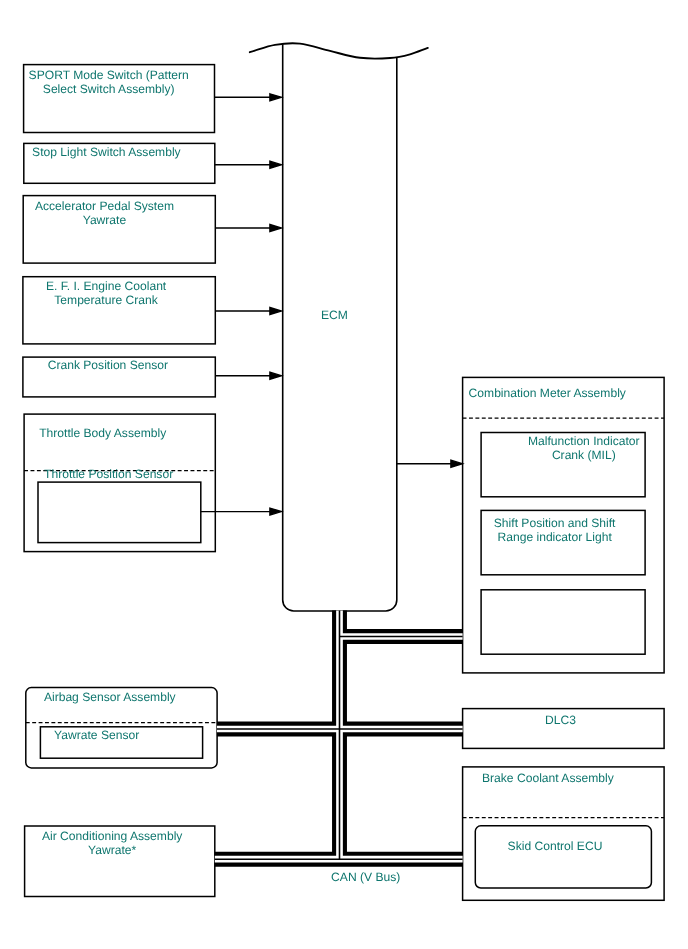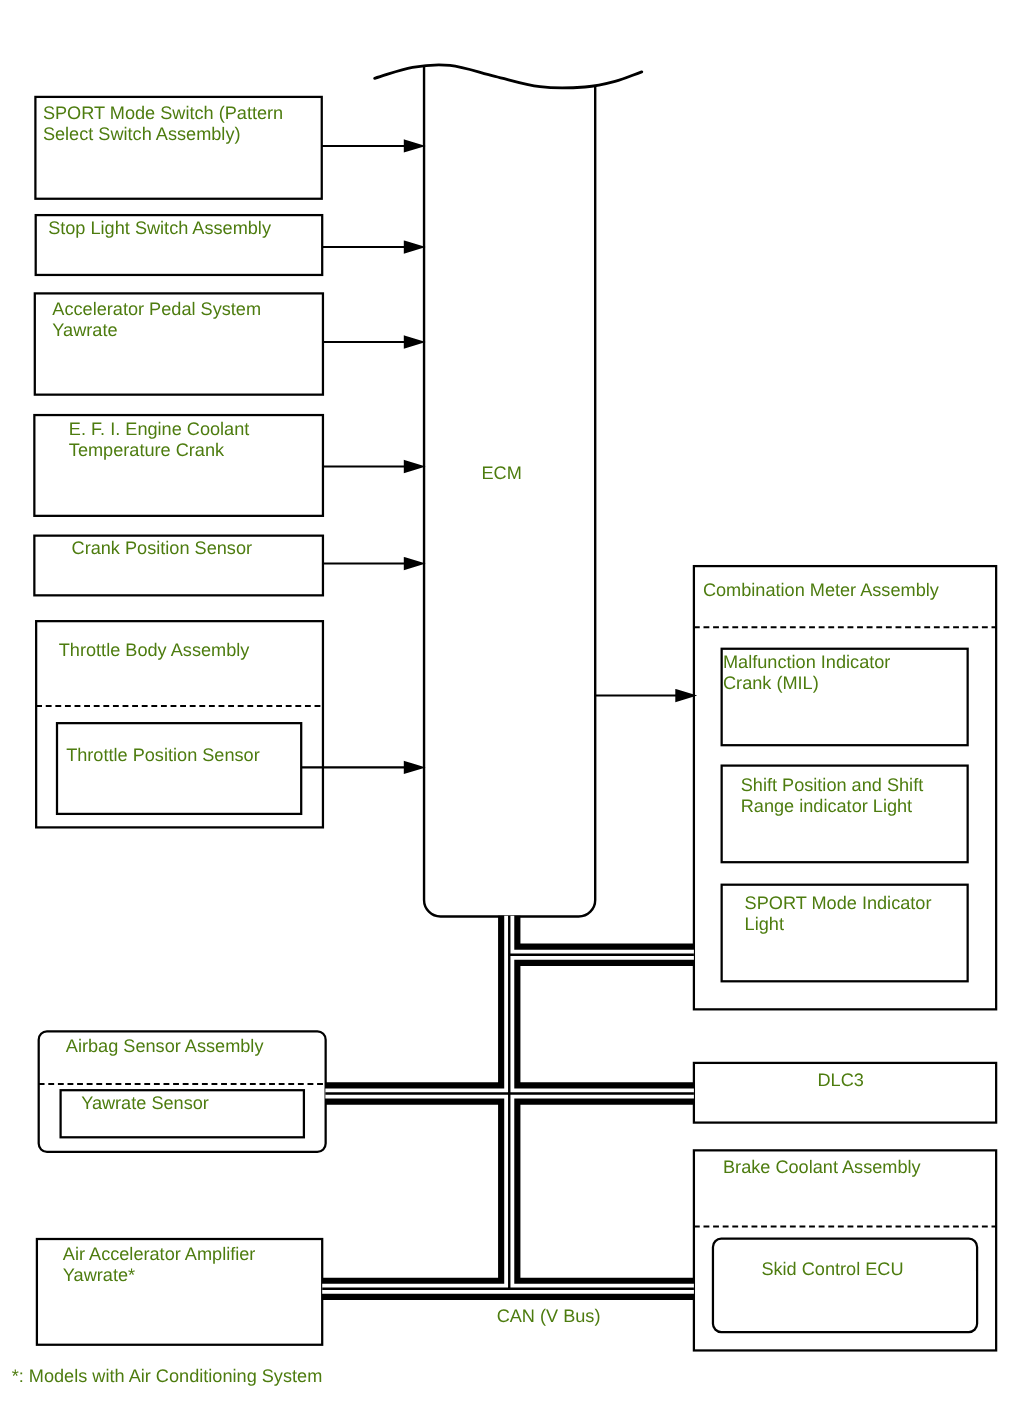--- a/index.html
+++ b/index.html
@@ -1,19 +1,19 @@
 <!DOCTYPE html>
 <html><head>
 <meta charset="utf-8">
 <title>Engine Control System Block Diagram</title>
 <style>
 html,body{margin:0;padding:0;background:#fff;-webkit-font-smoothing:antialiased;text-rendering:geometricPrecision;}
 #page{position:relative;width:688px;height:949px;background:#fff;
       font-family:"Liberation Sans",sans-serif;overflow:hidden;}
-.txt{position:absolute;font-size:12.1px;line-height:13.8px;color:#4d7c0f;white-space:pre;}
+.txt{position:absolute;font-size:12.1px;line-height:13.8px;color:#0f766e;white-space:pre;text-align:center;}
 svg.layer{position:absolute;left:0;top:0;width:688px;height:949px;}
 </style>
 </head>
 <body>
 
 <div id="page">
 
 <svg class="layer" viewBox="0 0 688 949">
   <g fill="none" stroke="#000" stroke-width="1.5">
 
@@ -71,33 +71,31 @@
     <use href="#busnet" stroke="#000" stroke-width="1.6"></use>
   </g>
 </svg>
 
 <div class="txt" style="left:28.6px;top:69.1px"><span>SPORT Mode Switch (Pattern</span><br><span>Select Switch Assembly)</span></div>
 <div class="txt" style="left:32.1px;top:145.6px"><span>Stop Light Switch Assembly</span></div>
 <div class="txt" style="left:34.9px;top:200.0px"><span>Accelerator Pedal System</span><br><span>Yawrate</span></div>
 <div class="txt" style="left:45.9px;top:279.8px"><span>E. F. I. Engine Coolant</span><br><span>Temperature Crank</span></div>
 <div class="txt" style="left:47.7px;top:359.1px"><span>Crank Position Sensor</span></div>
 <div class="txt" style="left:39.2px;top:426.7px"><span>Throttle Body Assembly</span></div>
-<div class="txt" style="left:44.1px;top:497px"><span>Throttle Position Sensor</span></div>
+<div class="txt" style="left:44.1px;top:468px"><span>Throttle Position Sensor</span></div>
 
 <div class="txt" style="left:321.0px;top:309.1px"><span>ECM</span></div>
 
 <div class="txt" style="left:468.6px;top:387px"><span>Combination Meter Assembly</span></div>
-<div class="txt" style="left:482px;top:435.1px"><span>Malfunction Indicator</span><br><span>Crank (MIL)</span></div>
+<div class="txt" style="left:528px;top:435.1px"><span>Malfunction Indicator</span><br><span>Crank (MIL)</span></div>
 <div class="txt" style="left:493.8px;top:516.8px"><span>Shift Position and Shift</span><br><span>Range indicator Light</span></div>
-<div class="txt" style="left:496.4px;top:595.9px"><span>SPORT Mode Indicator</span><br><span>Light</span></div>
 
 <div class="txt" style="left:545.0px;top:713.7px"><span>DLC3</span></div>
 <div class="txt" style="left:482.0px;top:771.9px"><span>Brake Coolant Assembly</span></div>
 <div class="txt" style="left:507.6px;top:840.0px"><span>Skid Control ECU</span></div>
 
 <div class="txt" style="left:43.9px;top:691.1px"><span>Airbag Sensor Assembly</span></div>
 <div class="txt" style="left:54.1px;top:729.2px"><span>Yawrate Sensor</span></div>
-<div class="txt" style="left:41.9px;top:830.1px"><span>Air Accelerator Amplifier</span><br><span>Yawrate*</span></div>
+<div class="txt" style="left:41.9px;top:830.1px"><span>Air Conditioning Assembly</span><br><span>Yawrate*</span></div>
 
 <div class="txt" style="left:331.1px;top:871.2px"><span>CAN (V Bus)</span></div>
-<div class="txt" style="left:7.8px;top:910.9px"><span>*: Models with Air Conditioning System</span></div>
 
 </div>
 
 </body></html>

